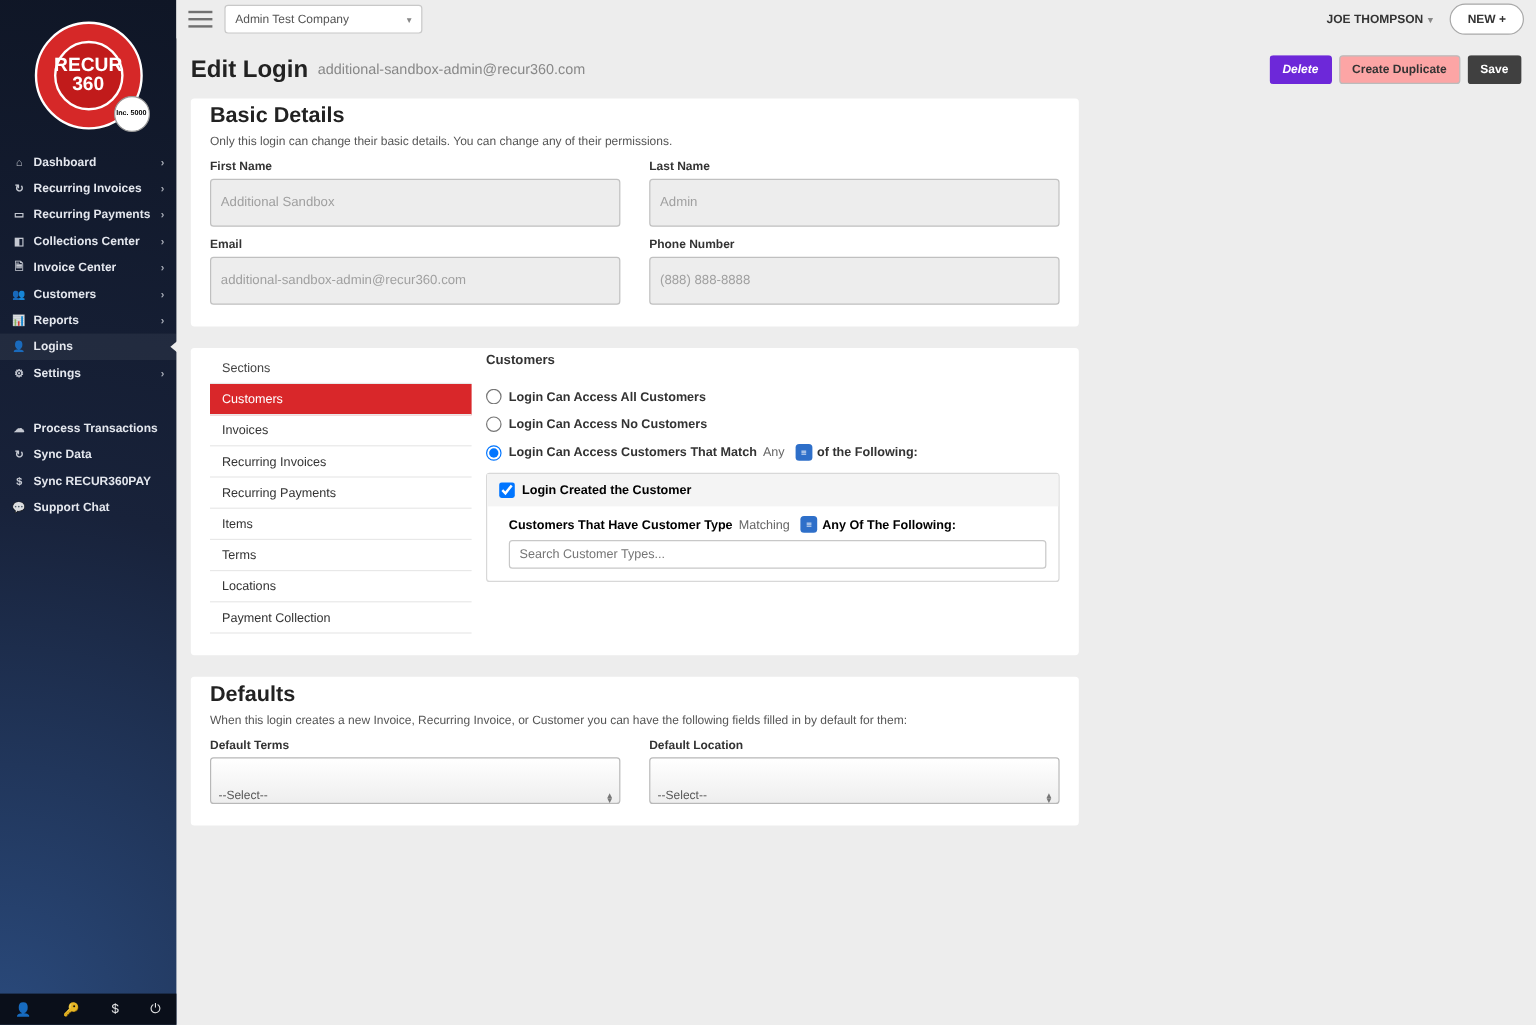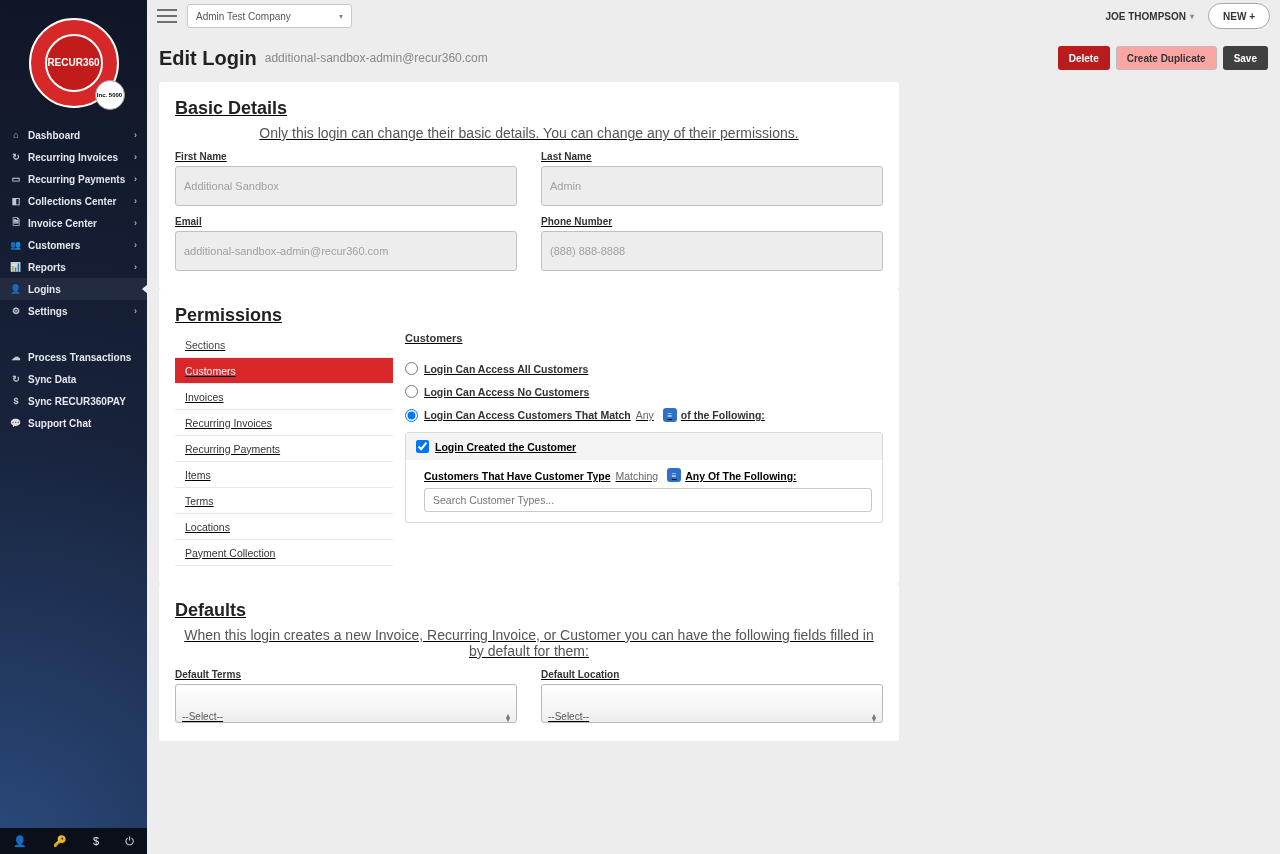--- a/index.html
+++ b/index.html
@@ -12,22 +12,22 @@
   }
   .logo-wrap { width: 100%; display: flex; justify-content: center; padding-top: 18px; padding-bottom: 10px; }
   .logo-outer {
     width: 90px; height: 90px; border-radius: 50%;
     background: #d62828; border: 2px solid #fff;
     display: flex; align-items: center; justify-content: center; position: relative;
   }
   .logo-inner {
     width: 58px; height: 58px; border-radius: 50%;
     background: #c11b1b; border: 2px solid #fff; color: #fff;
-    display: flex; flex-direction: row; align-items: center; justify-content: center;
-    font-weight: 800; font-size: 10px; line-height: 1;
+    display: flex; flex-direction: column; align-items: center; justify-content: center;
+    font-weight: 800; font-size: 16px; line-height: 1;
   }
   .logo-inc {
     position: absolute; right: -8px; bottom: -4px;
     width: 30px; height: 30px; border-radius: 50%;
     background: #fff; border: 1px solid #999;
     display: flex; align-items: center; justify-content: center;
     font-size: 6px; font-weight: 800; color: #000; text-align: center; line-height: 1;
   }
   
   .nav { margin-top: 6px; }
@@ -69,27 +69,27 @@
     margin-left: 14px; height: 26px; padding: 0 14px; border-radius: 13px; border: 1px solid #a8a8a8;
     background: #fff; font-size: 10px; font-weight: 700; color: #333; cursor: pointer; display: flex; align-items: center;
   }
   
   .page { padding: 14px 12px 0 12px; }
   .title-row { display: flex; align-items: center; margin-bottom: 12px; }
   .title { font-size: 20px; font-weight: 800; color: #222; }
   .subtitle { font-size: 12px; color: #888; margin-left: 8px; }
   .btns-right { margin-left: auto; display: flex; gap: 6px; }
   .btn { height: 24px; padding: 0 10px; border-radius: 3px; font-size: 10px; font-weight: 700; display: flex; align-items: center; cursor: pointer; border:1px solid transparent; }
-  .btn-delete { background: #b91c1c; color: #fff; }
+  .btn-delete { background: #6d28d9; color: #fff; font-style: italic; }
   .btn-dup { background: #fca5a5; color: #333; border-color: #bbb; }
   .btn-save { background: #404040; color: #fff; }
   
-  .card { width: 740px; background: #fff; border-radius: 3px; padding: 16px 16px 18px 16px; text-decoration: underline; }
+  .card { width: 740px; background: #fff; border-radius: 3px; margin-bottom: 18px; padding: 4px 16px 18px 16px; }
   .card h2 { font-size: 18px; font-weight: 800; color: #222; margin-bottom: 6px; }
-  .card .desc { font-size: 14px; color: #555; margin-bottom: 10px; text-align: center; }
+  .card .desc { font-size: 10px; color: #555; margin-bottom: 10px; }
   
   .row { display: flex; gap: 24px; }
   .field { flex: 1; }
   .label { font-size: 10px; font-weight: 700; color: #333; margin-bottom: 4px; display:block; }
   .inp {
     width: 100%; height: 40px; border: 1px solid #c0c0c0; border-radius: 3px;
     padding: 0 8px; font-size: 11px; background: #ededed; color: #666;
   }
   .inp::placeholder { color: #a0a0a0; }
   .row + .row { margin-top: 10px; }
@@ -268,21 +268,20 @@
           <input class="inp" disabled="" placeholder="additional-sandbox-admin@recur360.com" style="">
         </div>
         <div class="field">
           <span class="label">Phone Number</span>
           <input class="inp" disabled="" placeholder="(888) 888-8888" style="">
         </div>
       </div>
     </div>
 
     <div class="card">
-      <h2>Permissions</h2>
       <div class="perm-body">
         <div class="perm-tabs" id="perm-tabs">
             <div class="perm-tab head">Sections</div>
             <div class="perm-tab active">Customers</div>
             <div class="perm-tab">Invoices</div>
             <div class="perm-tab">Recurring Invoices</div>
             <div class="perm-tab">Recurring Payments</div>
             <div class="perm-tab">Items</div>
             <div class="perm-tab">Terms</div>
             <div class="perm-tab">Locations</div>

